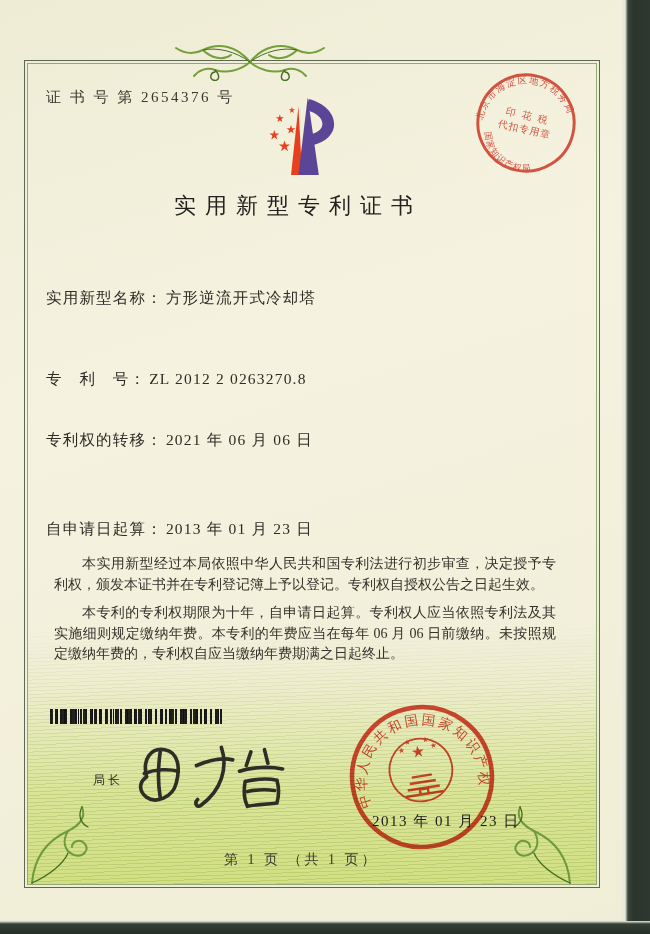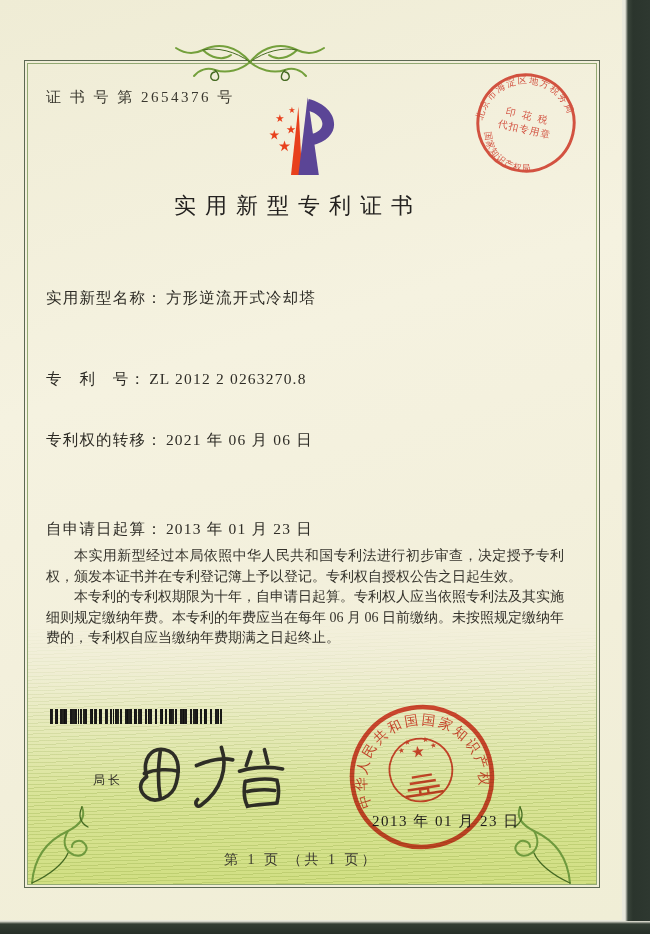--- a/index.html
+++ b/index.html
@@ -20,21 +20,21 @@
       -webkit-mask-image:linear-gradient(180deg,transparent 0%,rgba(0,0,0,.55) 30%,#000 65%);
       mask-image:linear-gradient(180deg,transparent 0%,rgba(0,0,0,.55) 30%,#000 65%);}
   
   #cert-number{position:absolute;left:46px;top:88px;font-size:15px;letter-spacing:2.5px;color:#3a382f;}
   #title{position:absolute;left:0;right:26px;top:191px;text-align:center;font-size:22px;
          font-weight:400;letter-spacing:9px;color:#242220;}
   .field-row{position:absolute;left:46px;font-size:15.5px;letter-spacing:1.2px;color:#2e2c26;white-space:nowrap;}
   .field-row .val{margin-left:3px;}
   #body-text{position:absolute;left:46px;top:546px;width:518px;color:#34322b;
              font-size:14px;line-height:20.5px;text-align:justify;}
-  #body-text p{margin:0;text-indent:2em;}
+  #body-text p{margin:8px;text-indent:2em;}
   
   #barcode{position:absolute;left:50px;top:709px;width:172px;height:15px;
       background:
         repeating-linear-gradient(90deg,#1a1a18 0 2px,transparent 2px 5px),
         repeating-linear-gradient(90deg,#111 0 1px,transparent 1px 7px),
         repeating-linear-gradient(90deg,rgba(25,25,22,.95) 0 3px,transparent 3px 11px);}
   
   #commissioner{position:absolute;left:93px;top:772px;font-size:12px;letter-spacing:3px;color:#2c2a24;}
   #signature{position:absolute;left:133px;top:736px;width:170px;height:84px;}
   #sig-name-hidden{position:absolute;opacity:0;font-size:1px;pointer-events:none;}

